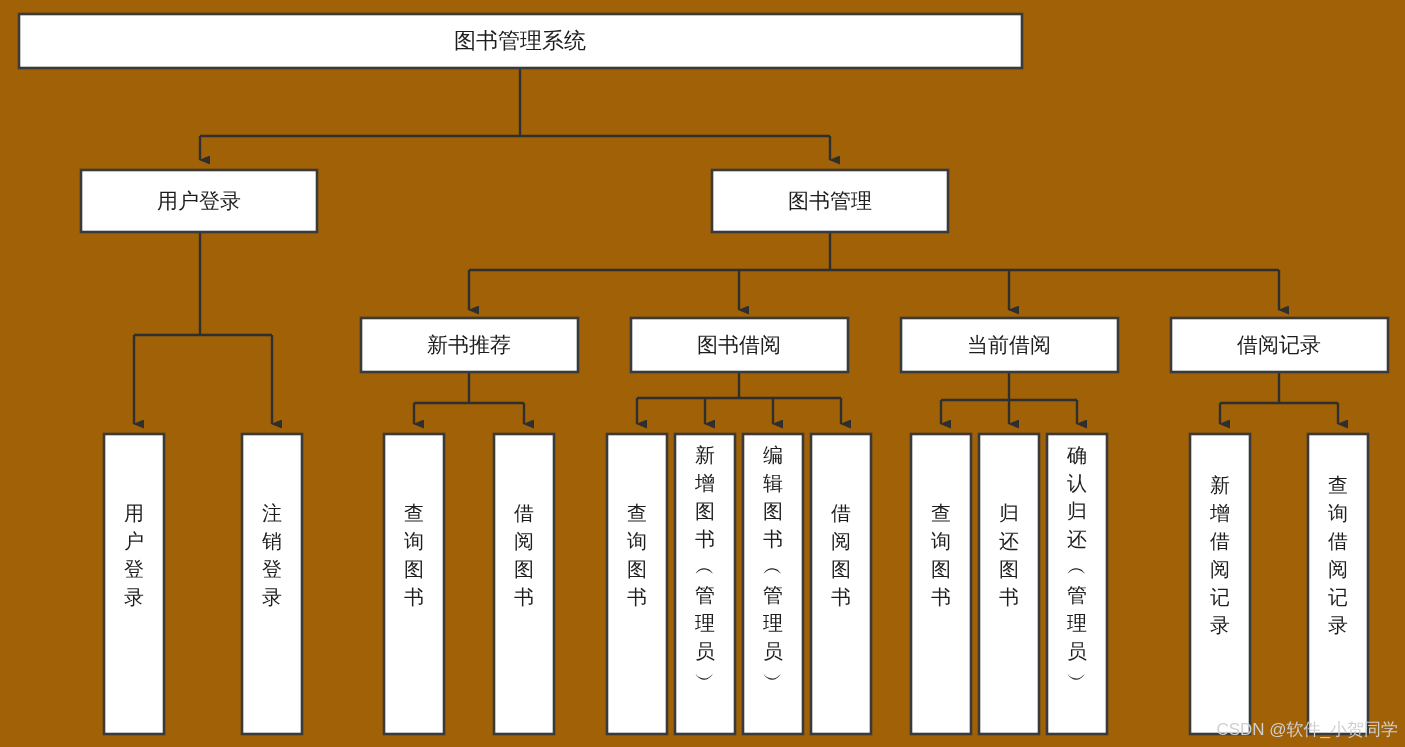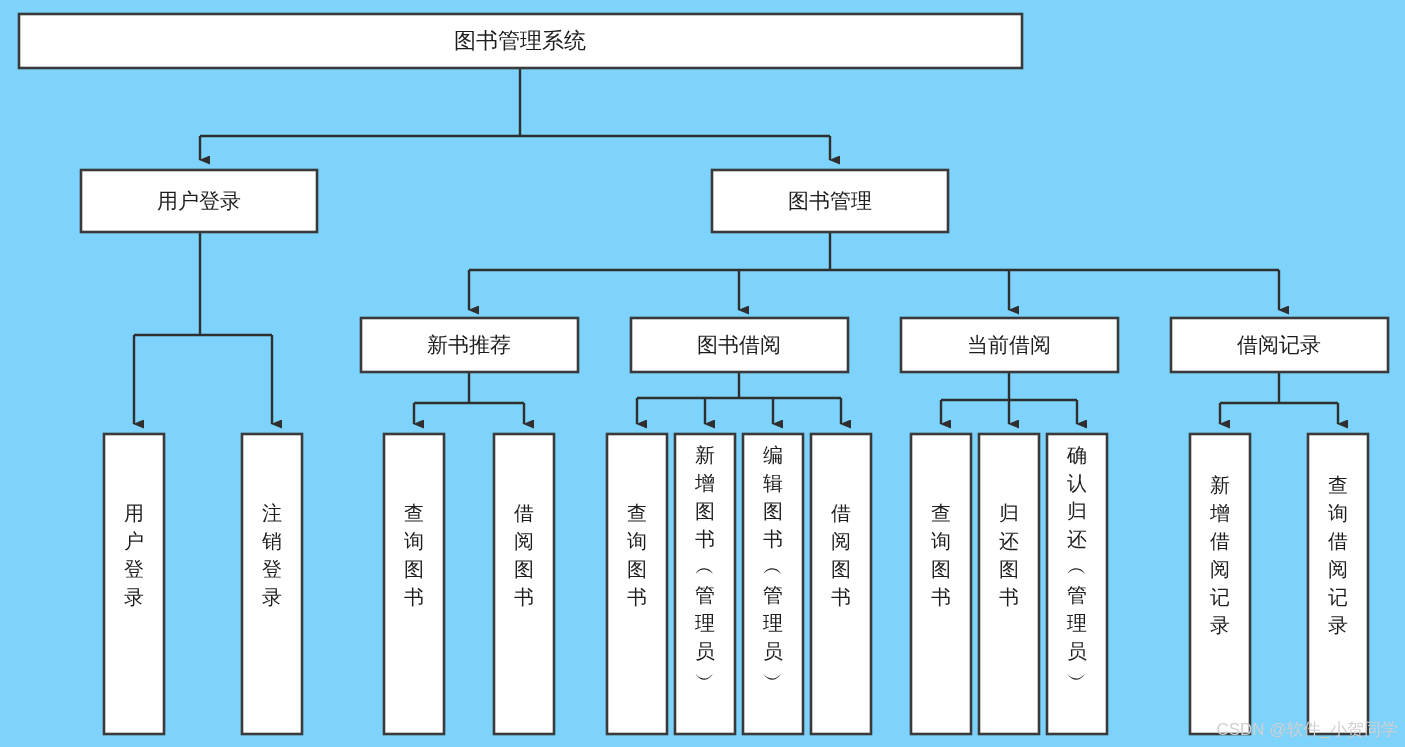--- a/index.html
+++ b/index.html
@@ -7,21 +7,21 @@
     padding: 0;
     background: #ffffff;
   }
   body {
     font-family: "Liberation Sans", "DejaVu Sans", sans-serif;
   }
   #diagram-root {
     position: relative;
     width: 1405px;
     height: 747px;
-    background: #7dd3fc;
+    background: #a16207;
     overflow: hidden;
   }
   svg.diagram-canvas {
     position: absolute;
     left: 0;
     top: 0;
     width: 1405px;
     height: 747px;
   }
   .node-box {

